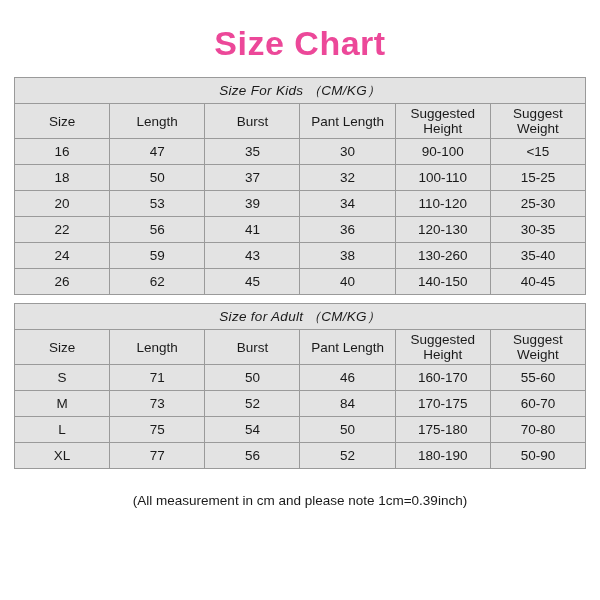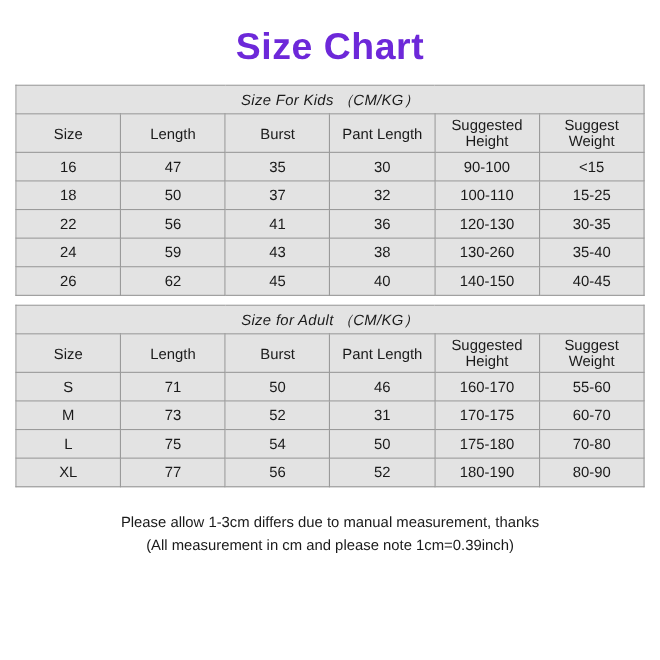--- a/index.html
+++ b/index.html
@@ -21,21 +21,21 @@
     padding: 18px 14px 10px 14px;
     display: flex;
     flex-direction: column;
   }
   .title {
     text-align: center;
     font-size: 34px;
     font-weight: bold;
     letter-spacing: 0.5px;
     margin: 6px 0 14px 0;
-    color: #6d28d9;
+    color: #ec4899;
   }
   table.chart {
     width: 100%;
     border-collapse: collapse;
     table-layout: fixed;
     margin-bottom: 8px;
   }
   table.chart td, table.chart th {
     border: 1px solid #9a9a9a;
     text-align: center;
@@ -102,20 +102,28 @@
       </tr>
       <tr>
         <td>18</td>
         <td>50</td>
         <td>37</td>
         <td>32</td>
         <td>100-110</td>
         <td>15-25</td>
       </tr>
       <tr>
+        <td>20</td>
+        <td>53</td>
+        <td>39</td>
+        <td>34</td>
+        <td>110-120</td>
+        <td>25-30</td>
+      </tr>
+      <tr>
         <td>22</td>
         <td>56</td>
         <td>41</td>
         <td>36</td>
         <td>120-130</td>
         <td>30-35</td>
       </tr>
       <tr>
         <td>24</td>
         <td>59</td>
@@ -153,43 +161,42 @@
         <td>71</td>
         <td>50</td>
         <td>46</td>
         <td>160-170</td>
         <td>55-60</td>
       </tr>
       <tr>
         <td>M</td>
         <td>73</td>
         <td>52</td>
-        <td>31</td>
+        <td>84</td>
         <td>170-175</td>
         <td>60-70</td>
       </tr>
       <tr>
         <td>L</td>
         <td>75</td>
         <td>54</td>
         <td>50</td>
         <td>175-180</td>
         <td>70-80</td>
       </tr>
       <tr>
         <td>XL</td>
         <td>77</td>
         <td>56</td>
         <td>52</td>
         <td>180-190</td>
-        <td>80-90</td>
+        <td>50-90</td>
       </tr>
     </tbody>
   </table>
 
   <div class="notes">
-    <div>Please allow 1-3cm differs due to manual measurement, thanks</div>
     <div>(All measurement in cm and please note 1cm=0.39inch)</div>
 
   </div>
 
   <div class="spacer"></div>
 </div>
 
 </body></html>

